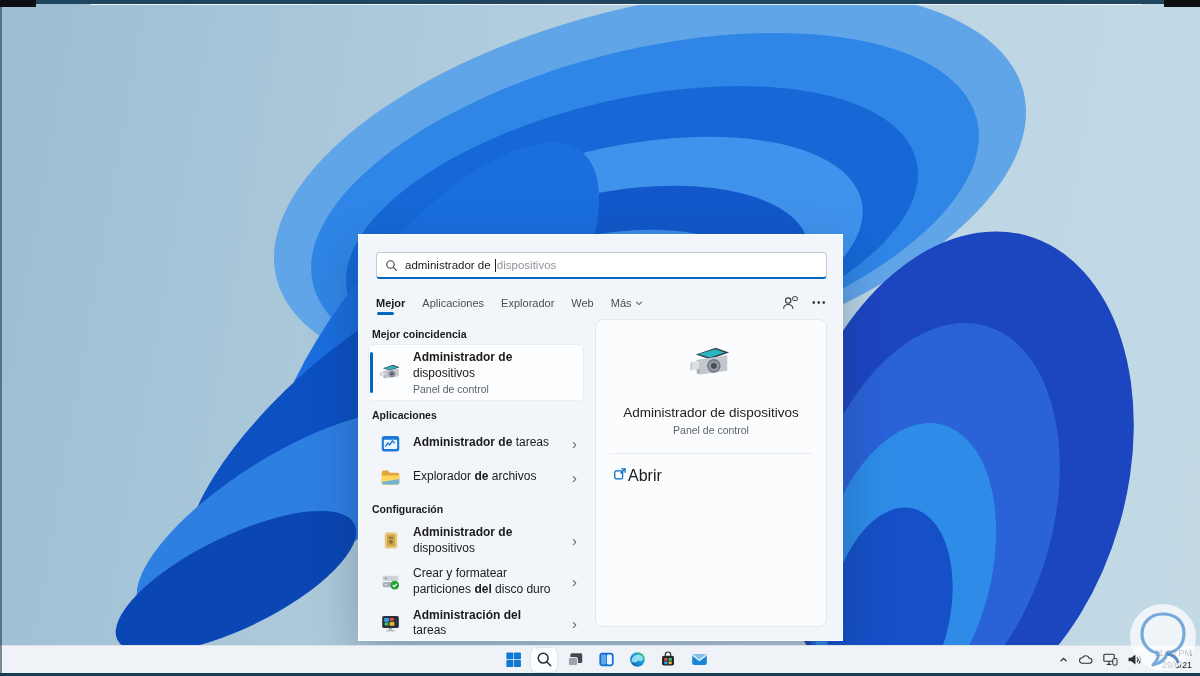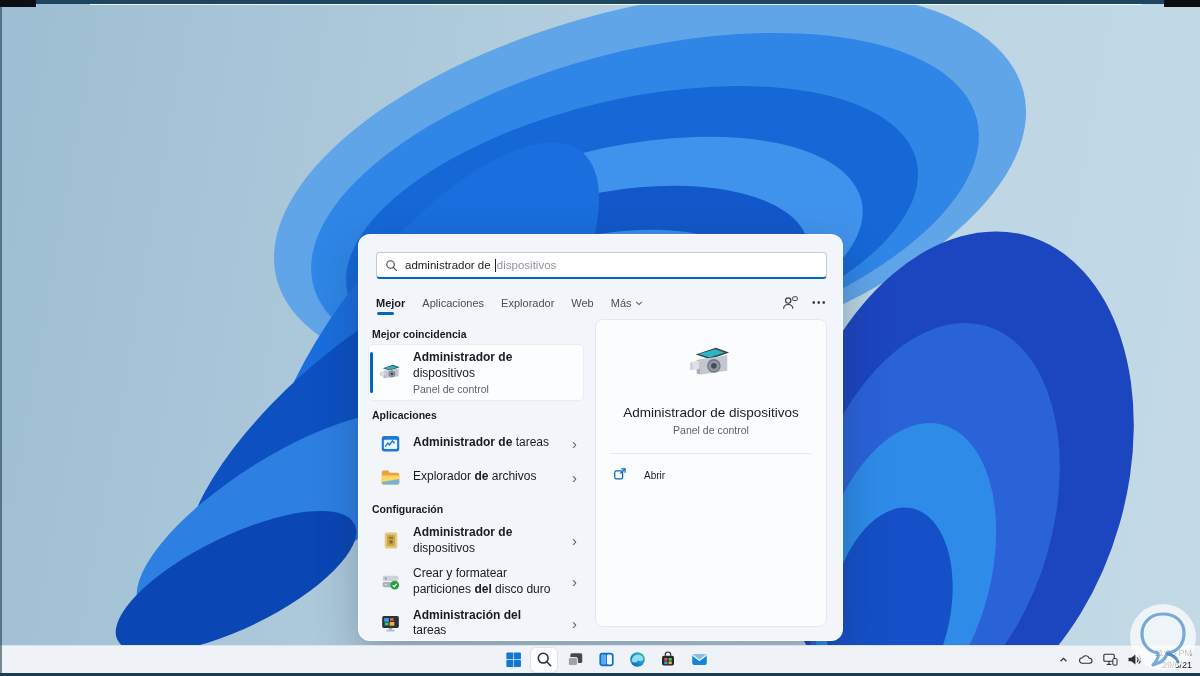--- a/index.html
+++ b/index.html
@@ -17,21 +17,21 @@
   .frame-top{position:absolute;top:0;left:0;right:0;height:4px;background:#20465f;z-index:40;}
   .frame-top-hl{position:absolute;top:4px;left:90px;right:58px;height:1px;background:rgba(255,255,255,.8);z-index:40;}
   .corner{position:absolute;top:0;height:7px;background:#0c0e12;z-index:41;}
   .corner.l{left:0;width:36px;}
   .corner.r{right:0;width:36px;}
   .edge-l{position:absolute;top:0;bottom:0;left:0;width:2px;background:rgba(24,52,72,.55);z-index:40;}
   .frame-bottom{position:absolute;bottom:0;left:0;right:0;height:3px;background:#1a3c55;z-index:41;}
 
   
   .panel{position:absolute;left:358px;top:234px;width:485px;height:407px;
-    background:#f2f5fa;border-radius:12px;border:1px solid rgba(255,255,255,.7);
+    background:#f2f5fa;border-radius:0;border:1px solid rgba(255,255,255,.7);
     box-shadow:0 18px 45px rgba(20,40,70,.30);z-index:10;box-sizing:border-box;}
 
   .searchbox{position:absolute;left:17px;top:17px;right:15px;height:27px;background:#fff;
     border:1px solid #c4c9d2;border-bottom:2px solid #0067c0;border-radius:4px;
     display:flex;align-items:center;padding:0 8px;box-sizing:border-box;}
   .searchbox .icn{display:flex;margin-right:7px;}
   .searchbox .typed{font-size:11.5px;color:#1b1b1b;white-space:pre;}
   .searchbox .caret{display:inline-block;width:1px;height:13px;background:#222;margin:0 1px;}
   .searchbox .sugg{font-size:11.5px;color:#8f949c;white-space:pre;}
 
@@ -58,21 +58,21 @@
   .row .t1 .mut{color:#5f646b;}
   .row .t2{font-size:10.5px;color:#5f646b;margin-top:2px;}
   .row .chev{margin-left:auto;color:#5f646b;font-size:15px;line-height:1;padding-left:4px;}
 
   .detail{flex:1;margin-left:8px;background:#fbfcfe;border:1px solid #e4e8ee;border-radius:8px;
     padding-top:22px;box-sizing:border-box;}
   .detail .d-icon{display:flex;justify-content:center;}
   .detail .d-title{font-size:13.5px;color:#1b1b1b;text-align:center;margin-top:17px;}
   .detail .d-sub{font-size:10.5px;color:#5f646b;text-align:center;margin-top:4px;}
   .detail .d-div{border-top:1px solid #e7eaef;margin:17px 14px 0 14px;}
-  .detail .d-action{display:flex;align-items:flex-end;gap:17px;margin:13px 0 0 17px;font-size:10px;color:#1b1b1b;}
+  .detail .d-action{display:flex;align-items:flex-start;gap:1px;margin:13px 0 0 17px;font-size:16px;color:#1b1b1b;}
   .detail .d-action .icn{display:flex;}
 
   
   .taskbar{position:absolute;left:0;right:0;bottom:3px;height:27px;background:#eff2f6;
     border-top:1px solid #dde1e7;z-index:20;}
   .tb-center{position:absolute;left:50%;top:0;bottom:0;transform:translateX(-50%);margin-left:6px;
     display:flex;align-items:center;gap:5px;}
   .tb-btn{width:26px;height:24px;border-radius:5px;display:flex;align-items:center;justify-content:center;}
   .tb-btn.active{background:#fcfdfe;box-shadow:0 0 0 1px #e2e6eb,0 1px 2px rgba(0,0,0,.08);}
   .tb-btn .icn{display:flex;}

